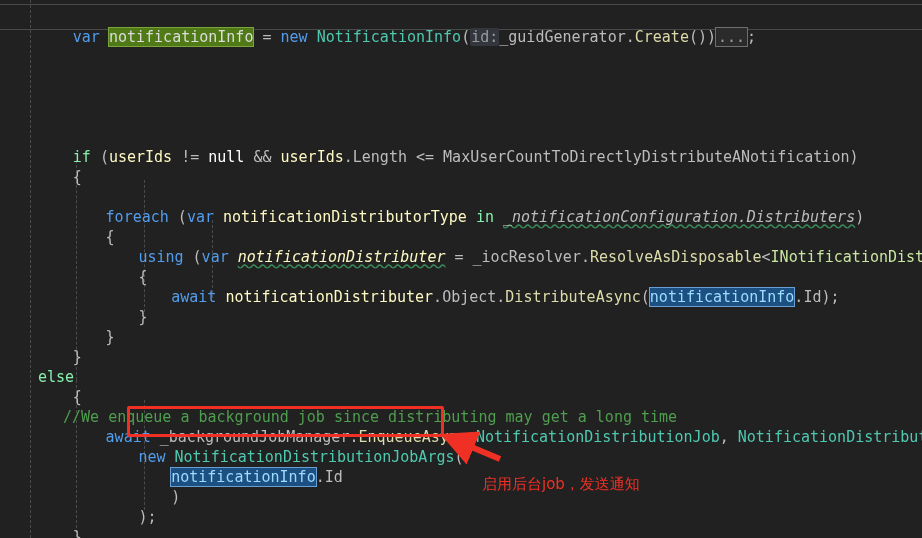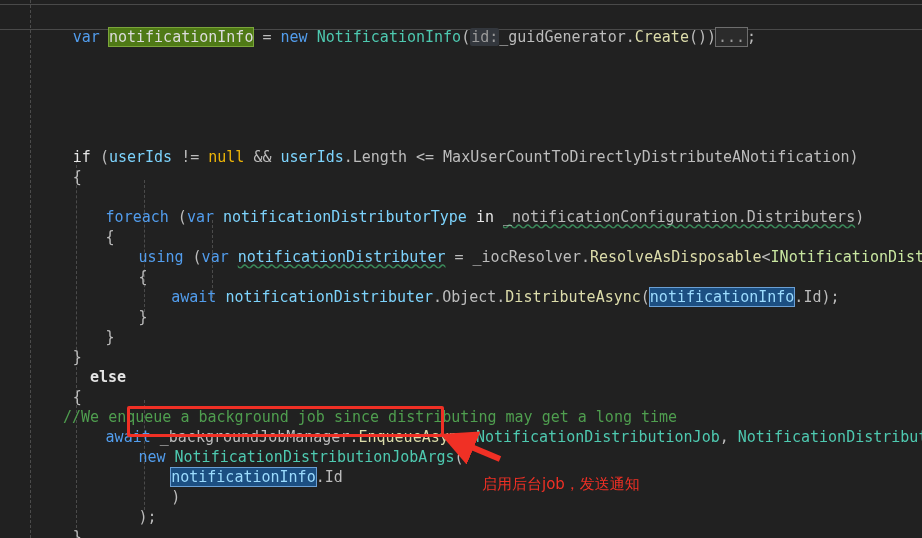--- a/index.html
+++ b/index.html
@@ -53,28 +53,28 @@
     width: 922px;
     height: 26px;
     border-top: 1px solid #4a4a4a;
     border-bottom: 1px solid #4a4a4a;
     box-sizing: border-box;
     pointer-events: none;
   }
 
   
   .kw      { color: #529ded; }   
-  .kwctl   { color: #e5e5e5; }   
+  .kwctl   { color: #86efac; }   
   .type    { color: #4ec9b0; }   
   .ident   { color: #bcbcbc; }
   .member  { color: #dcdcaa; }   
-  .field   { color: #7dd3fc; }   
+  .field   { color: #fef9c3; }   
   .cmt     { color: #4f9e4f; }
   .punc    { color: #bcbcbc; }
-  .nullkw  { color: #eab308; }
+  .nullkw  { color: #ffffff; }
   .op      { color: #bcbcbc; }
   .gen     { color: #c8e6a0; }   
 
   
   .selgreen {
     background: #4f7a16;
     color: #dcdcdc;
     outline: 1px solid #7ba53a;
   }
   
@@ -96,20 +96,21 @@
     outline: 1px solid #6e6e6e;
     color: #9a9a9a;
     padding: 0 2px;
   }
   
   .squig {
     text-decoration: underline;
     text-decoration-color: #3a8a5a;
     text-decoration-style: wavy;
     text-decoration-skip-ink: none;
+    font-style: italic;
   }
 
   
   #overlay { position: absolute; left: 0; top: 4px; width: 884px; height: 538px; pointer-events: none; border-radius: 8px; }
   .annot-box {
     position: absolute;
     border: 3px solid #f03025;
     box-sizing: border-box;
     border-radius: 2px;
   }
@@ -142,21 +143,21 @@
       <div class="line" style="top: 117px; padding-left: 72.8px;"><span class="kwctl">if</span><span class="punc"> (</span><span class="field">userIds</span><span class="punc"> </span><span class="op">!=</span><span class="punc"> </span><span class="nullkw">null</span><span class="punc"> </span><span class="op">&amp;&amp;</span><span class="punc"> </span><span class="field">userIds</span><span class="punc">.</span><span class="ident">Length</span><span class="punc"> </span><span class="op">&lt;=</span><span class="punc"> </span><span class="ident">MaxUserCountToDirectlyDistributeANotification</span><span class="punc">)</span></div>
       <div class="line" style="top: 137px; padding-left: 72.8px;"><span class="punc">{</span></div>
       <div class="line" style="top: 177px; padding-left: 105.6px;"><span class="kw">foreach</span><span class="punc"> (</span><span class="kw">var</span><span class="punc"> </span><span class="field">notificationDistributorType</span><span class="punc"> </span><span class="kwctl">in</span><span class="punc"> </span><span class="ident squig">_notificationConfiguration.Distributers</span><span class="punc">)</span></div>
       <div class="line" style="top: 197px; padding-left: 105.6px;"><span class="punc">{</span></div>
       <div class="line" style="top: 217px; padding-left: 138.4px;"><span class="kw">using</span><span class="punc"> (</span><span class="kw">var</span><span class="punc"> </span><span class="field squig">notificationDistributer</span><span class="punc"> </span><span class="op">=</span><span class="punc"> </span><span class="ident">_iocResolver</span><span class="punc">.</span><span class="member">ResolveAsDisposable</span><span class="punc">&lt;</span><span class="gen">INotificationDistrib</span></div>
       <div class="line" style="top: 237px; padding-left: 138.4px;"><span class="punc">{</span></div>
       <div class="line" style="top: 257px; padding-left: 171.2px;"><span class="kw">await</span><span class="punc"> </span><span class="field">notificationDistributer</span><span class="punc">.</span><span class="ident">Object</span><span class="punc">.</span><span class="member">DistributeAsync</span><span class="punc">(</span><span class="selblue">notificationInfo</span><span class="punc">.</span><span class="ident">Id</span><span class="punc">)</span><span class="punc">;</span></div>
       <div class="line" style="top: 277px; padding-left: 138.4px;"><span class="punc">}</span></div>
       <div class="line" style="top: 297px; padding-left: 105.6px;"><span class="punc">}</span></div>
       <div class="line" style="top: 317px; padding-left: 72.8px;"><span class="punc">}</span></div>
-      <div class="line" style="top: 337px; padding-left: 90px; font-weight: bold;"><span class="kwctl">else</span></div>
+      <div class="line" style="top: 337px; padding-left: 38px;"><span class="kwctl">else</span></div>
       <div class="line" style="top: 357px; padding-left: 72.8px;"><span class="punc">{</span></div>
       <div class="line" style="top: 377px; padding-left: 63px;"><span class="cmt">//We enqueue a background job since distributing may get a long time</span></div>
       <div class="line" style="top: 397px; padding-left: 105.6px;"><span class="kw">await</span><span class="punc"> </span><span class="ident">_backgroundJobManager</span><span class="punc">.</span><span class="member">EnqueueAsync</span><span class="punc">&lt;</span><span class="type">NotificationDistributionJob</span><span class="punc">, </span><span class="type">NotificationDistribution</span></div>
       <div class="line" style="top: 437px; padding-left: 171.2px;"><span class="selblue">notificationInfo</span><span class="punc">.</span><span class="ident">Id</span></div>
       <div class="line" style="top: 417px; padding-left: 138.4px;"><span class="kw">new</span><span class="punc"> </span><span class="type">NotificationDistributionJobArgs</span><span class="punc">(</span></div>
       <div class="line" style="top: 457px; padding-left: 171.2px;"><span class="punc">)</span></div>
       <div class="line" style="top: 477px; padding-left: 138.4px;"><span class="punc">);</span></div>
       <div class="line" style="top: 497px; padding-left: 72.8px;"><span class="punc">}</span></div>
       <div class="line" style="top: 515px; padding-left: 40px;"><span class="punc">}</span></div>
     </div>

